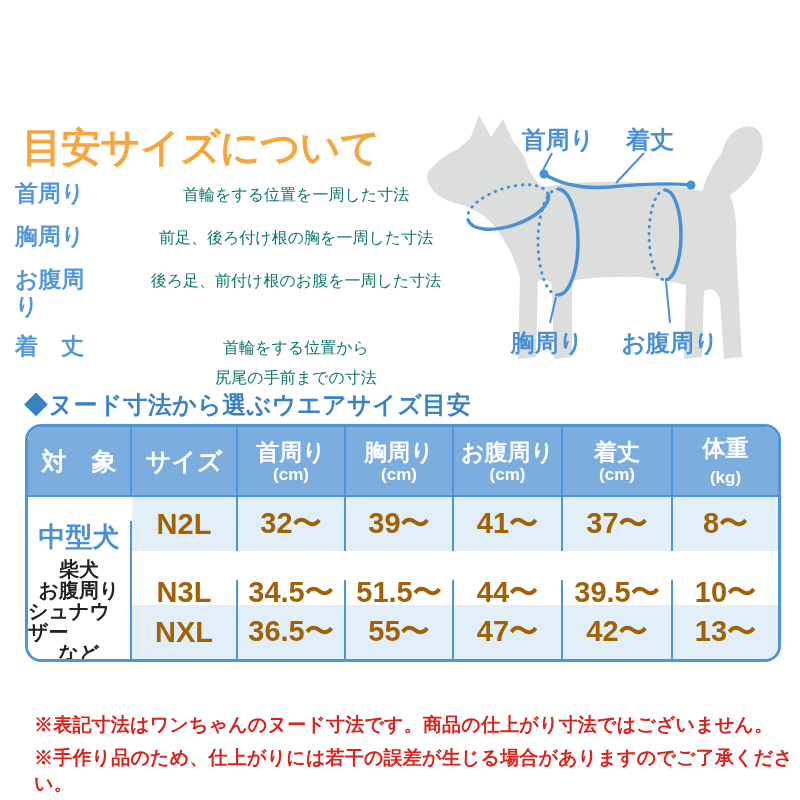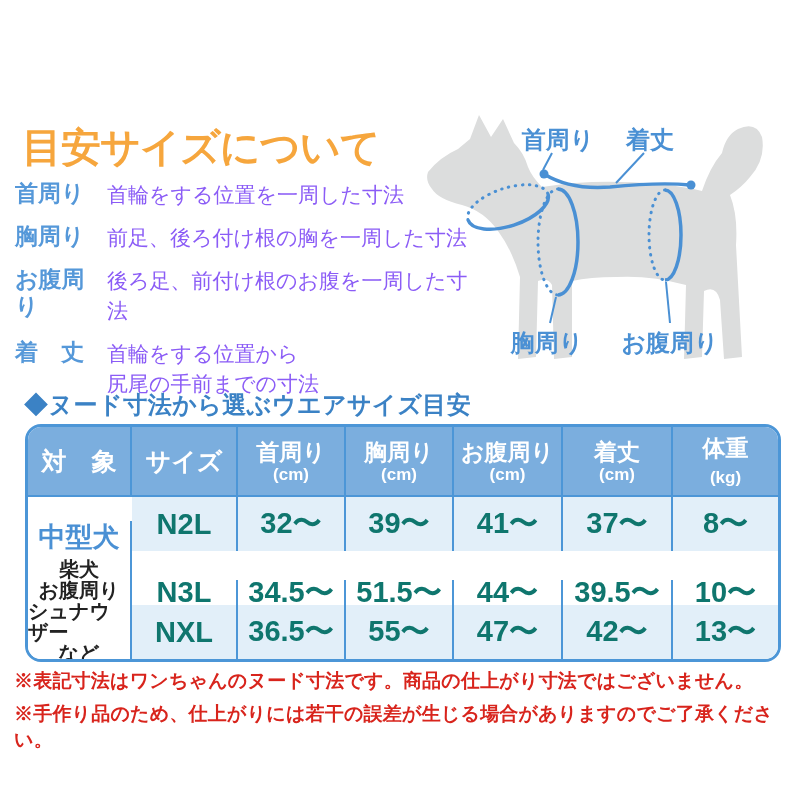--- a/index.html
+++ b/index.html
@@ -7,21 +7,21 @@
   body { position:relative; overflow:hidden; }
 
   .page-title {
     position:absolute; left:22px; top:120px;
     font-size:40px; font-weight:800; color:#F6A63D; letter-spacing:-1px;
   }
 
   .def-list { position:absolute; left:15px; top:180px; width:470px; }
   .def-row { display:grid; grid-template-columns:92px auto; align-items:start; margin-bottom:13px; }
   .def-label { font-size:23px; font-weight:700; color:#5598D9; line-height:27px; }
-  .def-desc  { font-size:21px; font-weight:500; color:#8b5cf6; line-height:30px; white-space:pre-line; }
+  .def-desc  { font-size:16px; font-weight:500; color:#0f766e; line-height:30px; white-space:pre-line;text-align:center; }
 
   .dog-diagram { position:absolute; left:420px; top:95px; width:380px; height:280px; }
   .diagram-label { font-size:24px; font-weight:700; fill:#4A90D4; }
 
   .section-heading {
     position:absolute; left:24px; top:389px;
     font-size:24px; font-weight:700; color:#3B82C5; letter-spacing:0.5px;
   }
 
   .size-table {
@@ -46,31 +46,31 @@
     border-right:2px solid #4C96D7;
     display:flex; flex-direction:column; align-items:center; justify-content:center;
     padding-top:2px;
     margin-top:24px;
   }
   .target-type { font-size:27px; font-weight:800; color:#4A90D4; margin-bottom:4px; }
   .target-breed { font-size:20px; font-weight:600; color:#222; line-height:21px; }
 
   .td {
     display:flex; align-items:center; justify-content:center;
-    font-size:29px; font-weight:600; color:#0f766e;
+    font-size:29px; font-weight:600; color:#a16207;
     border-right:2px solid #4C96D7;
   }
   .td.size { font-weight:700; }
   .td.lastcol { border-right:none; }
   .td.alt { background:#E2EFF9; }
   .td.plain { background:#ffffff;margin-top:29px; }
 
   .note {
-    position:absolute; left:14px;
-    font-size:19px; font-weight:700; color:#D8241C; letter-spacing:0.2px;
+    position:absolute; left:34px;
+    font-size:19px; font-weight:700; color:#D8241C; letter-spacing:0.2px;margin-top:44px;
   }
   .note1 { top:668px; }
   .note2 { top:701px; }
 </style>
 </head>
 <body>
 
 <div class="page-title">目安サイズについて</div>
 
 <div class="def-list">

